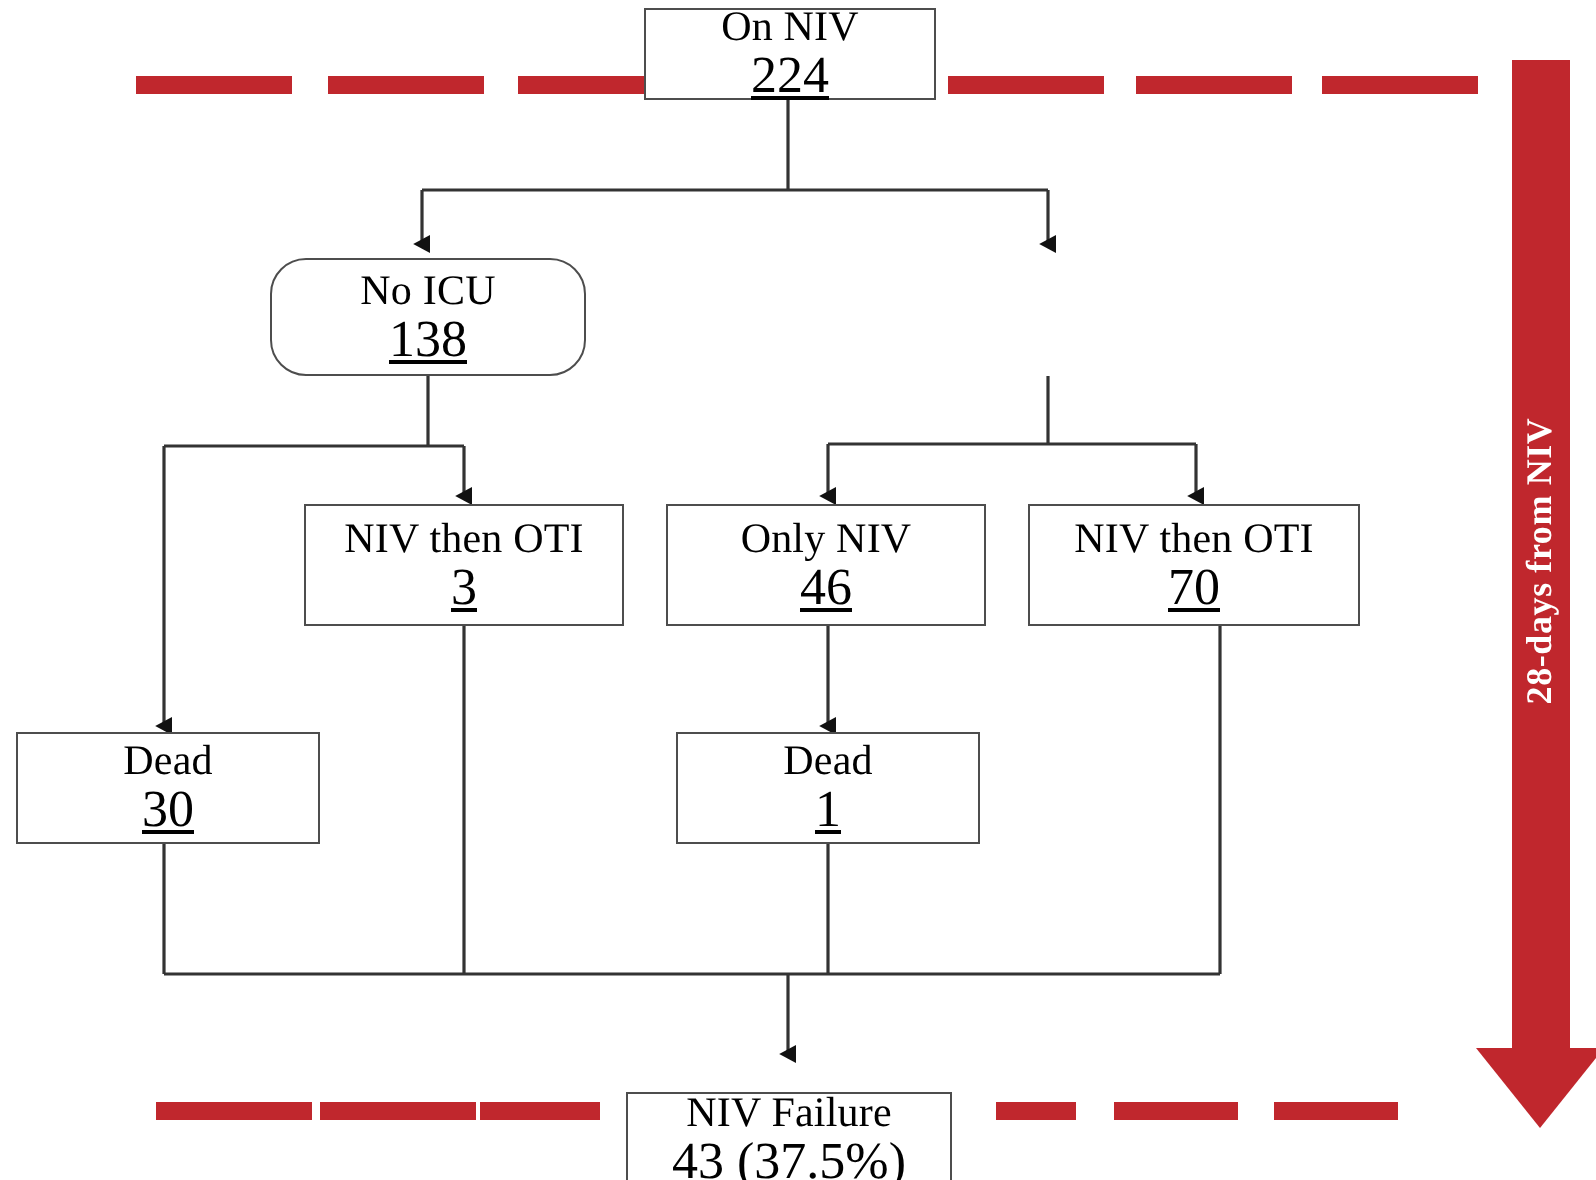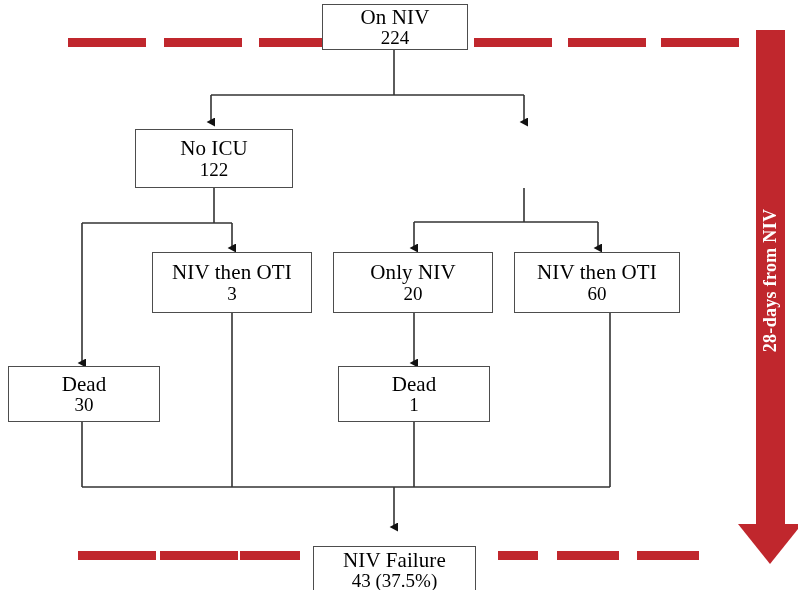--- a/index.html
+++ b/index.html
@@ -35,22 +35,23 @@
     color: #000000;
     font-family: "Liberation Serif", "DejaVu Serif", serif;
     z-index: 3;
   }
   .node .node-title {
     font-size: 21px;
     letter-spacing: 0.1px;
     white-space: nowrap;
   }
   .node .node-value {
-    font-size: 19px;
+    font-size: 26px;
     white-space: nowrap;
+    text-decoration: underline;
   }
   .red-arrow-body {
     position: absolute;
     background: #c0272d;
   }
   .red-arrow-head {
     position: absolute;
     width: 0;
     height: 0;
   }
@@ -128,39 +129,39 @@
     <div class="dash" style="left:498px; top:551px; width:40px;"></div>
     <div class="dash" style="left:557px; top:551px; width:62px;"></div>
     <div class="dash" style="left:637px; top:551px; width:62px;"></div>
   </div>
 
   <div class="node" style="left:322px; top:4px; width:146px; height:46px;">
     <span class="node-title">On NIV</span>
     <span class="node-value">224</span>
   </div>
 
-  <div class="node" style="left:135px; top:129px; width:158px; height:59px;">
+  <div class="node" style="left:135px; top:129px; width:158px; height:59px;border-radius:18px;">
     <span class="node-title">No ICU</span>
-    <span class="node-value">122</span>
+    <span class="node-value">138</span>
   </div>
 
 
   <div class="node" style="left:152px; top:252px; width:160px; height:61px;">
     <span class="node-title">NIV then OTI</span>
     <span class="node-value">3</span>
   </div>
 
   <div class="node" style="left:333px; top:252px; width:160px; height:61px;">
     <span class="node-title">Only NIV</span>
-    <span class="node-value">20</span>
+    <span class="node-value">46</span>
   </div>
 
   <div class="node" style="left:514px; top:252px; width:166px; height:61px;">
     <span class="node-title">NIV then OTI</span>
-    <span class="node-value">60</span>
+    <span class="node-value">70</span>
   </div>
 
   <div class="node" style="left:8px; top:366px; width:152px; height:56px;">
     <span class="node-title">Dead</span>
     <span class="node-value">30</span>
   </div>
 
   <div class="node" style="left:338px; top:366px; width:152px; height:56px;">
     <span class="node-title">Dead</span>
     <span class="node-value">1</span>

